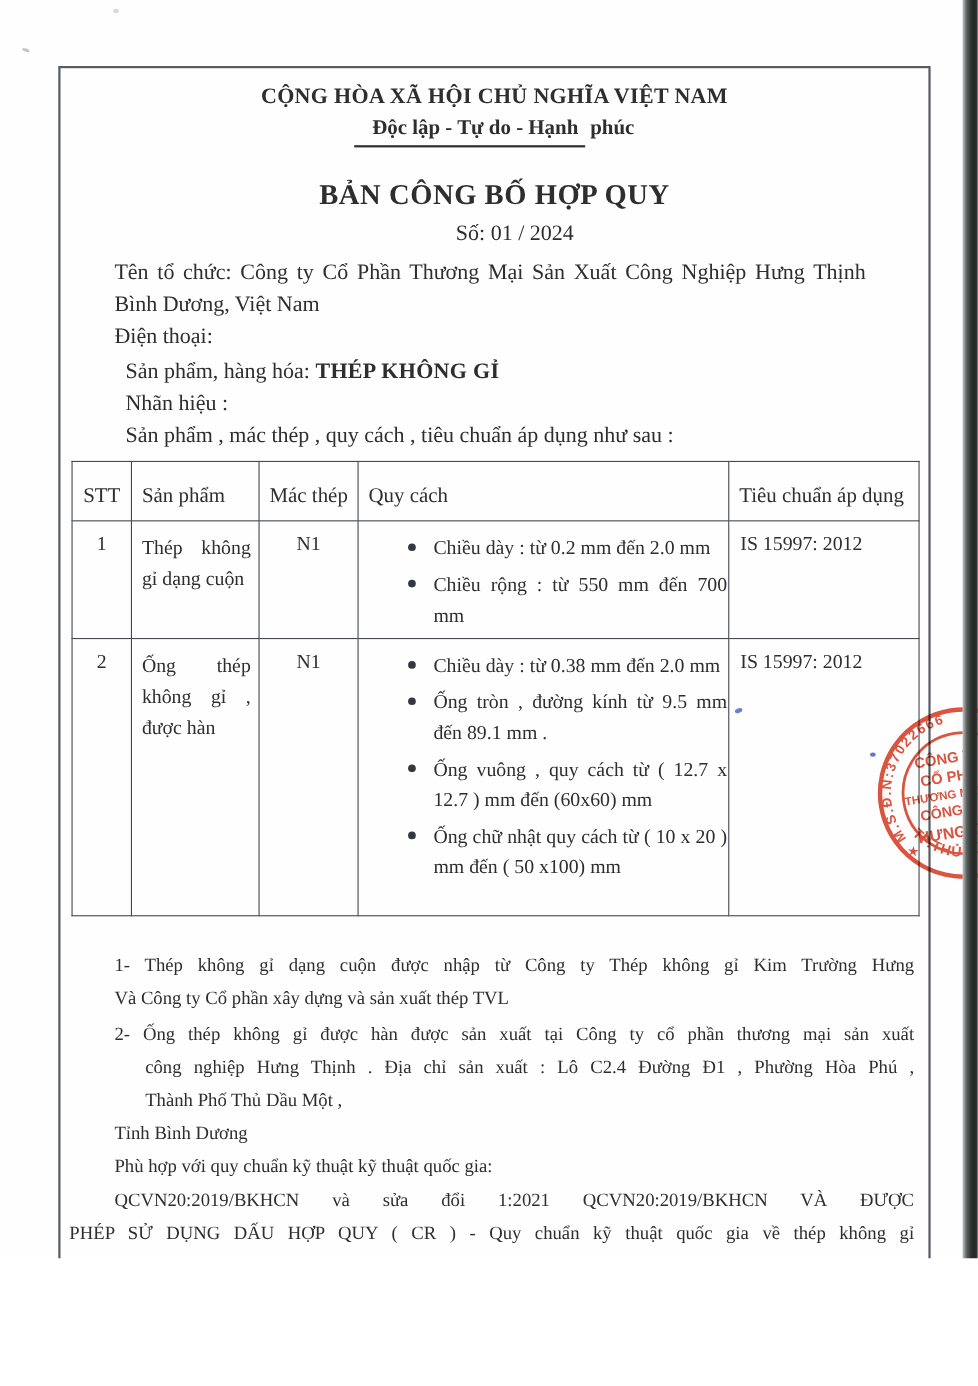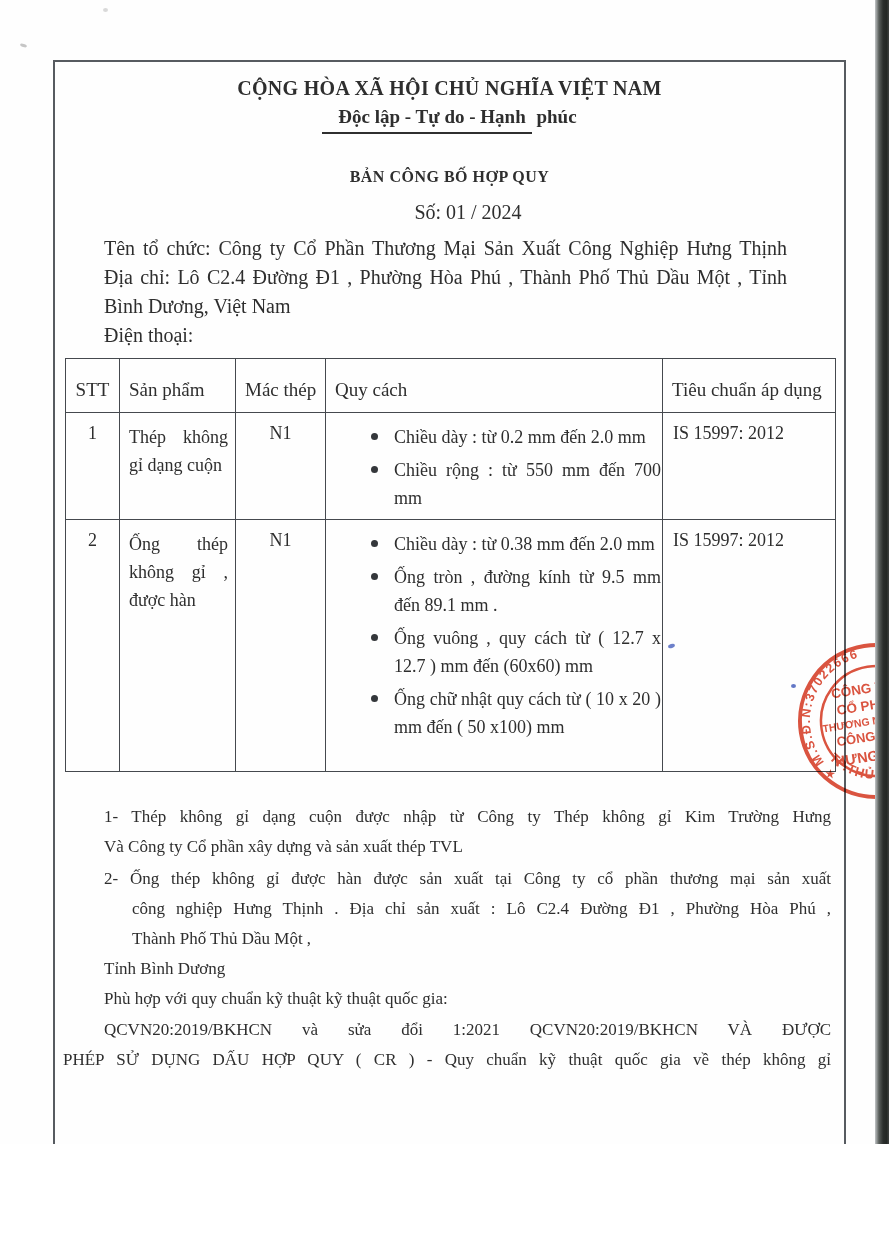--- a/index.html
+++ b/index.html
@@ -10,21 +10,21 @@
   }
   .frame{
     position:absolute;left:53px;top:60px;width:793px;height:1102px;
     border:2px solid #575b60;box-sizing:border-box;background:transparent;
   }
   
   .nat-header{margin-top:13px;text-align:center;}
   .country{font-size:20px;font-weight:bold;letter-spacing:.3px;line-height:26px;}
   .motto{font-size:19px;font-weight:bold;line-height:26px;margin-top:3px;}
   .motto-ul{display:inline-block;border-bottom:2px solid #2f2f2f;padding:0 6px 2px 16px;}
-  .doc-title{margin-top:26px;text-align:center;font-size:16px;font-weight:bold;letter-spacing:.5px;line-height:34px;}
+  .doc-title{margin-top:26px;text-align:center;font-size:26px;font-weight:bold;letter-spacing:.5px;line-height:34px;}
   .doc-number{margin-top:4px;text-align:center;font-size:20px;line-height:28px;padding-left:37px;}
   
   .org{margin:8px 57px 0 49px;font-size:20px;line-height:29px;}
   .jl{text-align:justify;text-align-last:justify;}
   .product-block{margin:3px 20px 0 59px;font-size:20px;line-height:29px;}
   .product-value{font-weight:bold;letter-spacing:.3px;}
   
   table.spec{
     margin:8px 0 0 10px;border-collapse:collapse;table-layout:fixed;width:770px;
     font-size:18px;color:#2e2e2e;
@@ -82,25 +82,29 @@
     <div class="nat-header">
       <div class="country">CỘNG HÒA XÃ HỘI CHỦ NGHĨA VIỆT NAM</div>
       <div class="motto"><span class="motto-ul">Độc lập - Tự do - Hạnh</span><span> phúc</span></div>
     </div>
 
     <div class="doc-title">BẢN CÔNG BỐ HỢP QUY</div>
     <div class="doc-number">Số: 01 / 2024</div>
 
     <div class="org">
       <div class="jl">Tên tổ chức: Công ty Cổ Phần Thương Mại Sản Xuất Công Nghiệp Hưng Thịnh</div>
-      <div class="jl">Địa chỉ: Lô C2.4 Đường Đ1 , Phường Hòa Phú , Thành Phố Thủ Dầu Một , Tỉnh</div>
       <div>Bình Dương, Việt Nam</div>
       <div>Điện thoại:</div>
     </div>
 
+    <div class="product-block">
+      <div><span>Sản phẩm, hàng hóa: </span><span class="product-value">THÉP KHÔNG GỈ</span></div>
+      <div>Nhãn hiệu :</div>
+      <div>Sản phẩm , mác thép , quy cách , tiêu chuẩn áp dụng như sau :</div>
+    </div>
 
     <table class="spec">
       <colgroup>
         <col style="width:54px">
           <col style="width:116px">
           <col style="width:90px">
           <col style="width:337px">
           <col style="width:173px">
       </colgroup>
       <tbody>

